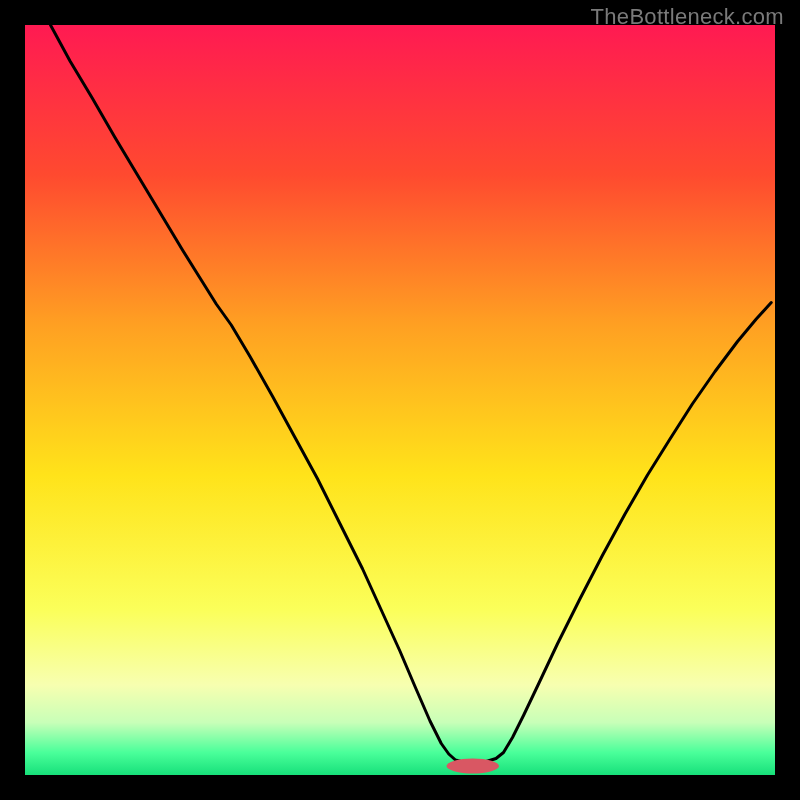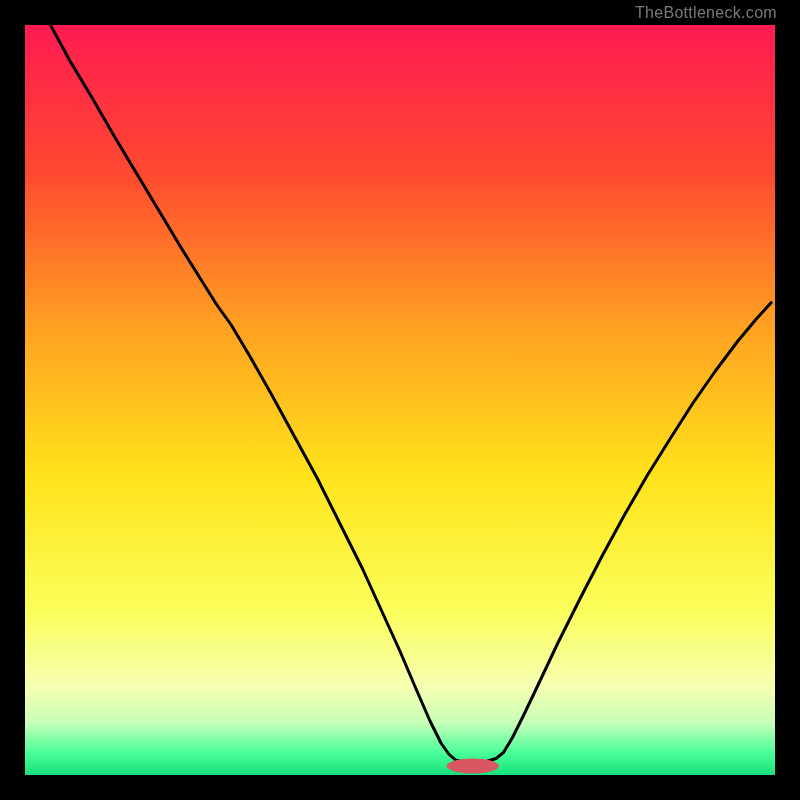--- a/index.html
+++ b/index.html
@@ -1,18 +1,18 @@
 <!DOCTYPE html>
 <html><head>
   <meta charset="utf-8">
   <style>
     * { margin: 0; padding: 0; box-sizing: border-box; }
     body { width: 800px; height: 800px; overflow: hidden; position: relative; background: #fff; }
     .chart-container { width: 800px; height: 800px; position: relative; }
-    .watermark { position: absolute; top: 4px; right: 23px; font-family: Arial, sans-serif; font-size: 16px; color: #7a7a7a; letter-spacing: 0.3px; z-index: 10; }
+    .watermark { position: absolute; top: 4px; right: 16px; font-family: Arial, sans-serif; font-size: 22px; color: #7a7a7a; letter-spacing: 0.3px; z-index: 10; }
     svg.chart { display: block; }
   </style>
 </head>
 <body>
 
 <div class="chart-container">
   <div class="watermark">TheBottleneck.com</div>
   <svg class="chart" width="800" height="800" viewBox="0 0 800 800">
     <defs>
       <linearGradient id="bg-grad" x1="0" y1="0" x2="0" y2="1">

